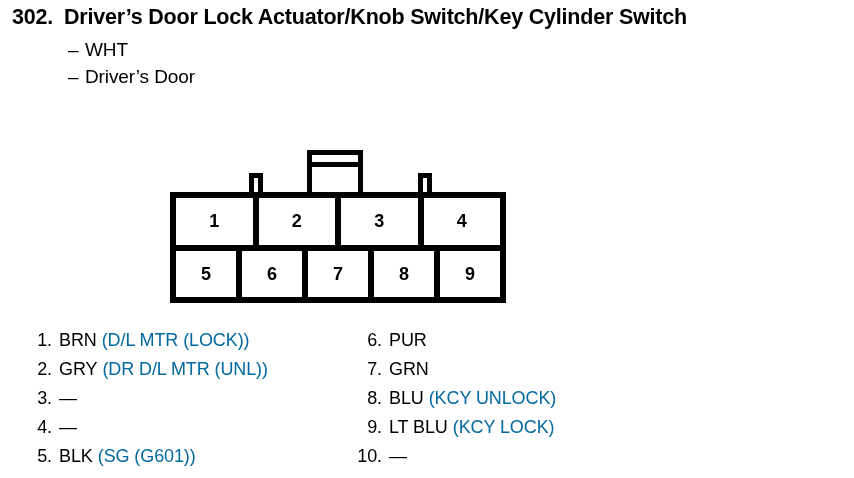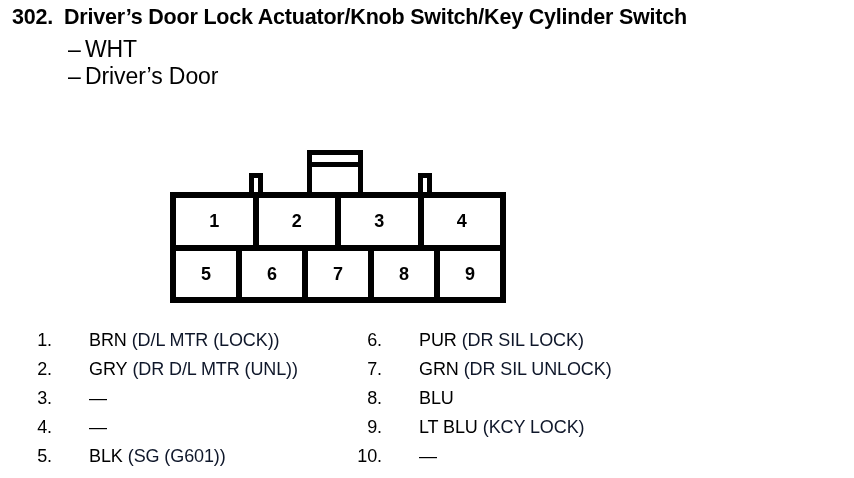--- a/index.html
+++ b/index.html
@@ -42,21 +42,21 @@
     display: inline-block;
   }
 
   #subtitle-list {
     position: absolute;
     left: 68px;
     top: 36px;
     width: 700px;
   }
   .sub-line {
-    font-size: 23px;
+    font-size: 19px;
     line-height: 27px;
     white-space: nowrap;
     letter-spacing: -0.1px;
   }
   .sub-dash {
     display: inline-block;
     width: 17px;
   }
 
   
@@ -167,24 +167,23 @@
     display: inline-block;
     width: 30px;
     text-align: right;
     margin-right: 7px;
     flex: 0 0 auto;
     color: #000000;
   }
   .legend-wire {
     color: #000000;
     margin-right: 5px;
-    margin-left: 30px;
   }
   .legend-circuit {
-    color: #0f172a;
+    color: #0369a1;
     text-align: right;
   }
   .legend-empty {
     color: #000000;
     letter-spacing: 0;
   }
 </style>
 </head>
 <body>
 
@@ -259,30 +258,29 @@
       <span class="legend-num">5.</span>
       <span class="legend-wire">BLK</span>
       <span class="legend-circuit">(SG (G601))</span>
     </div>
   </div>
 
   <div class="legend-col" id="legend-col-right">
     <div class="legend-item">
       <span class="legend-num">6.</span>
       <span class="legend-wire">PUR</span>
-      <span class="legend-circuit">(DR SIL LOCK)</span>
     </div>
     <div class="legend-item">
       <span class="legend-num">7.</span>
       <span class="legend-wire">GRN</span>
-      <span class="legend-circuit">(DR SIL UNLOCK)</span>
     </div>
     <div class="legend-item">
       <span class="legend-num">8.</span>
       <span class="legend-wire">BLU</span>
+      <span class="legend-circuit">(KCY UNLOCK)</span>
     </div>
     <div class="legend-item">
       <span class="legend-num">9.</span>
       <span class="legend-wire">LT BLU</span>
       <span class="legend-circuit">(KCY LOCK)</span>
     </div>
     <div class="legend-item">
       <span class="legend-num">10.</span>
       <span class="legend-wire legend-empty">—</span>
       <span class="legend-circuit"></span>

